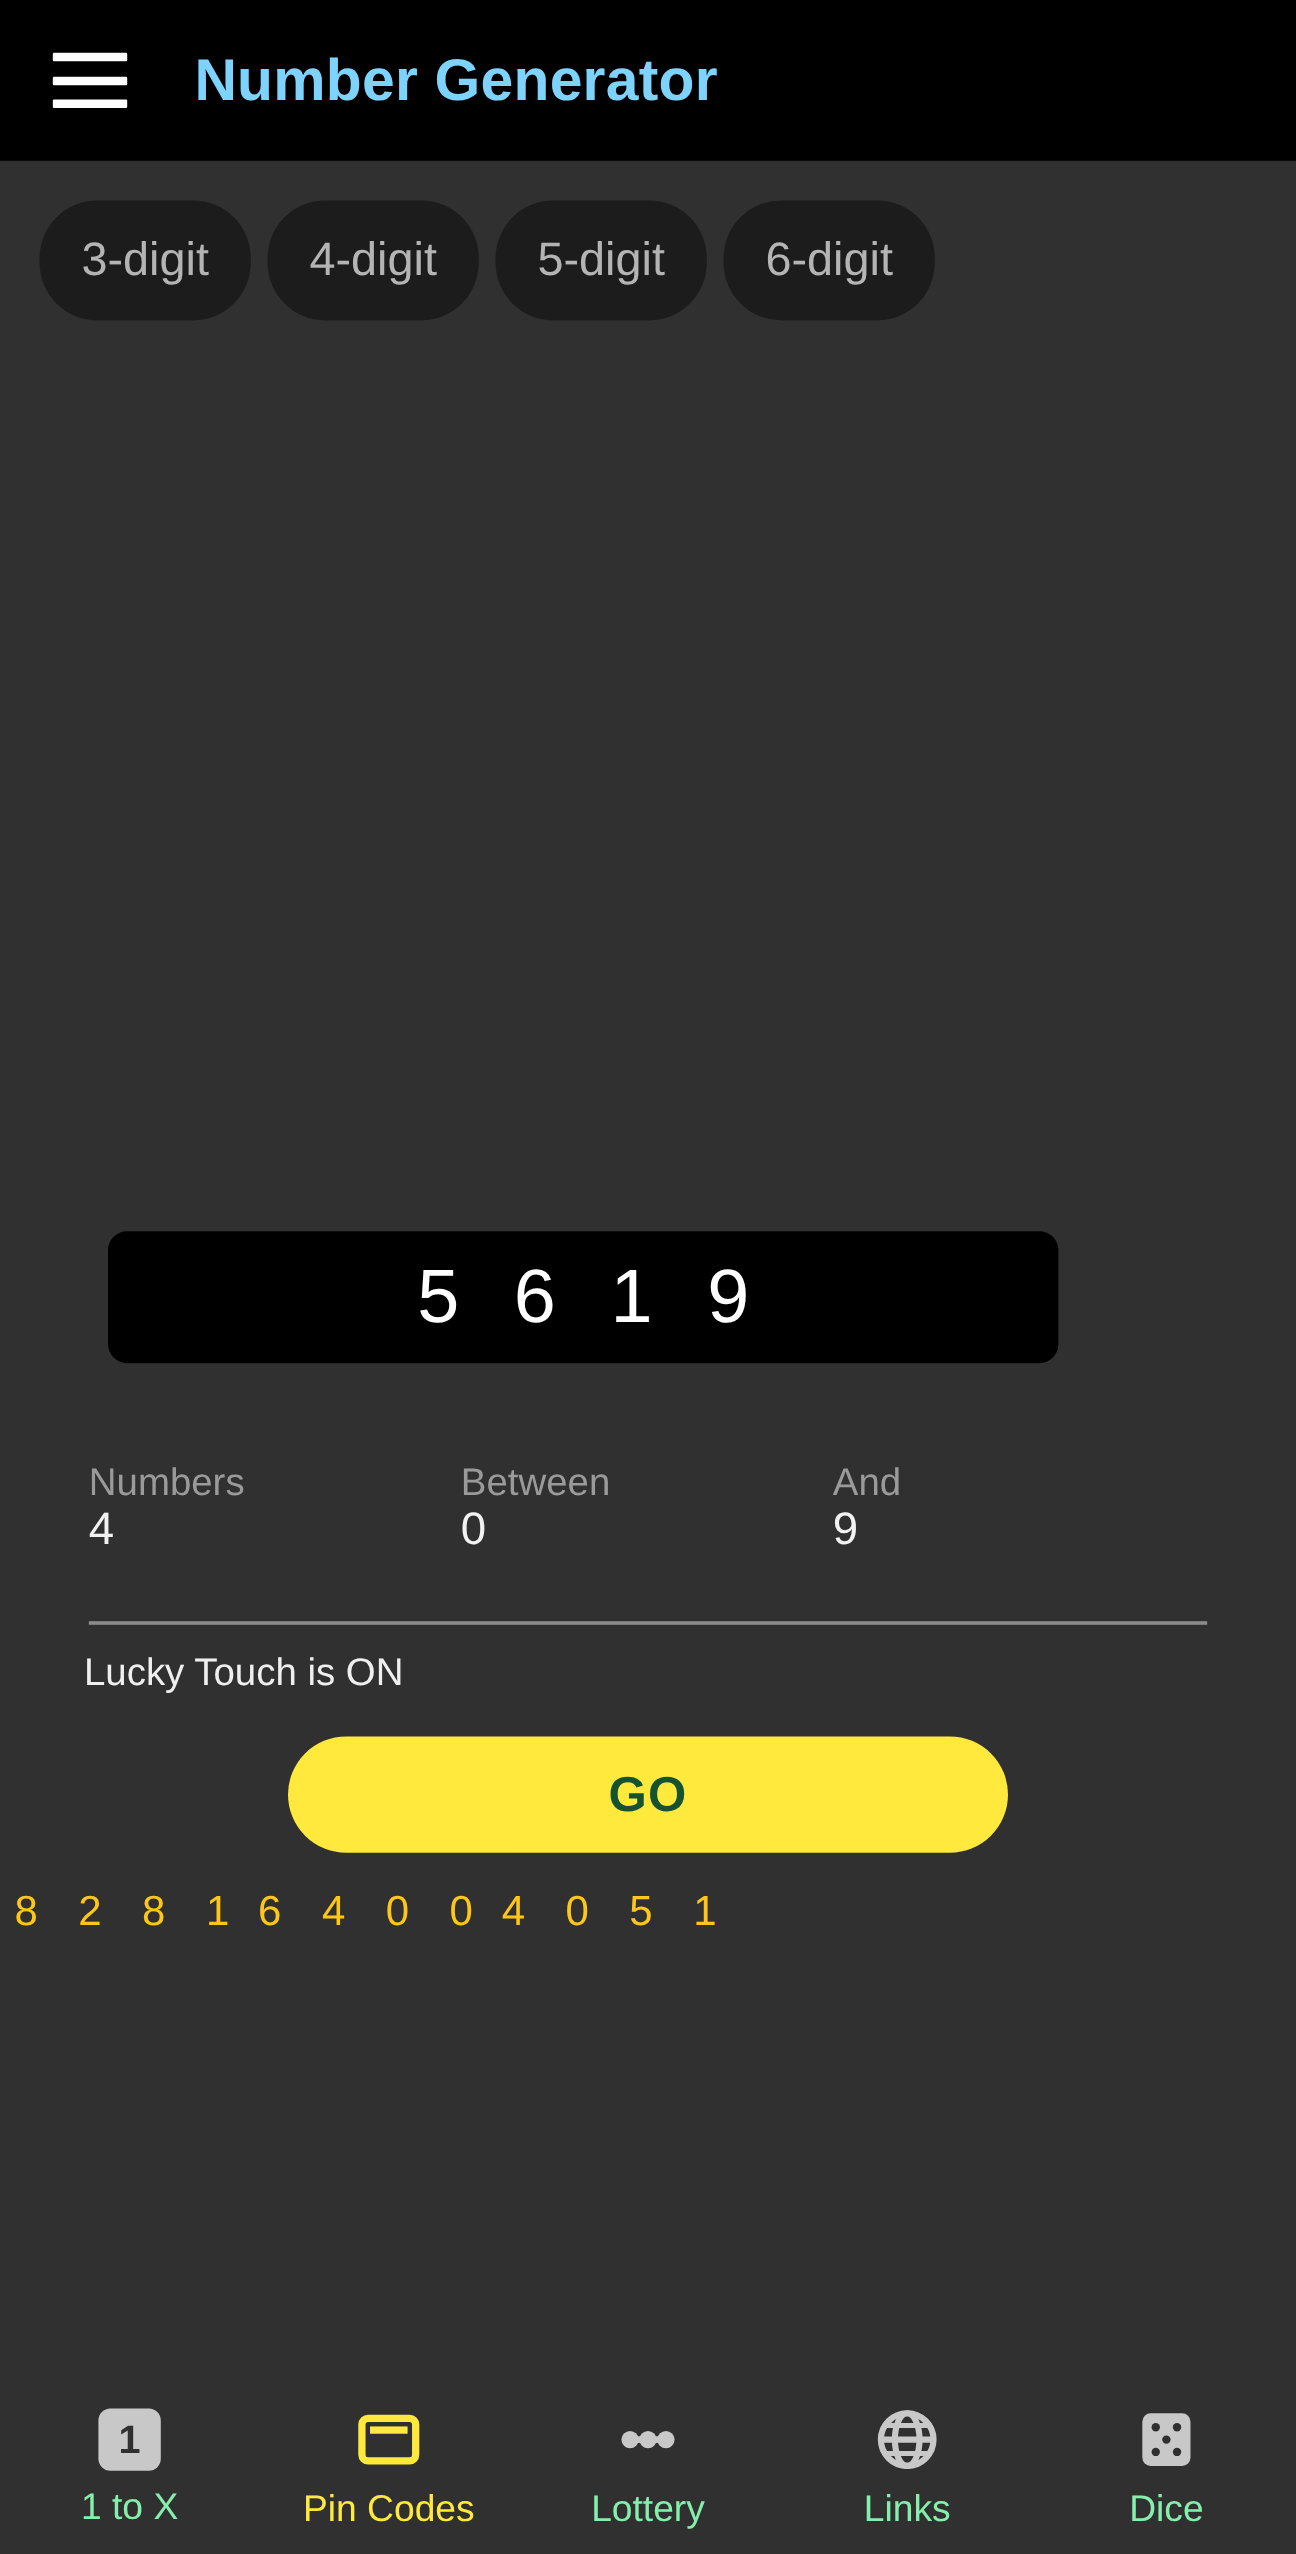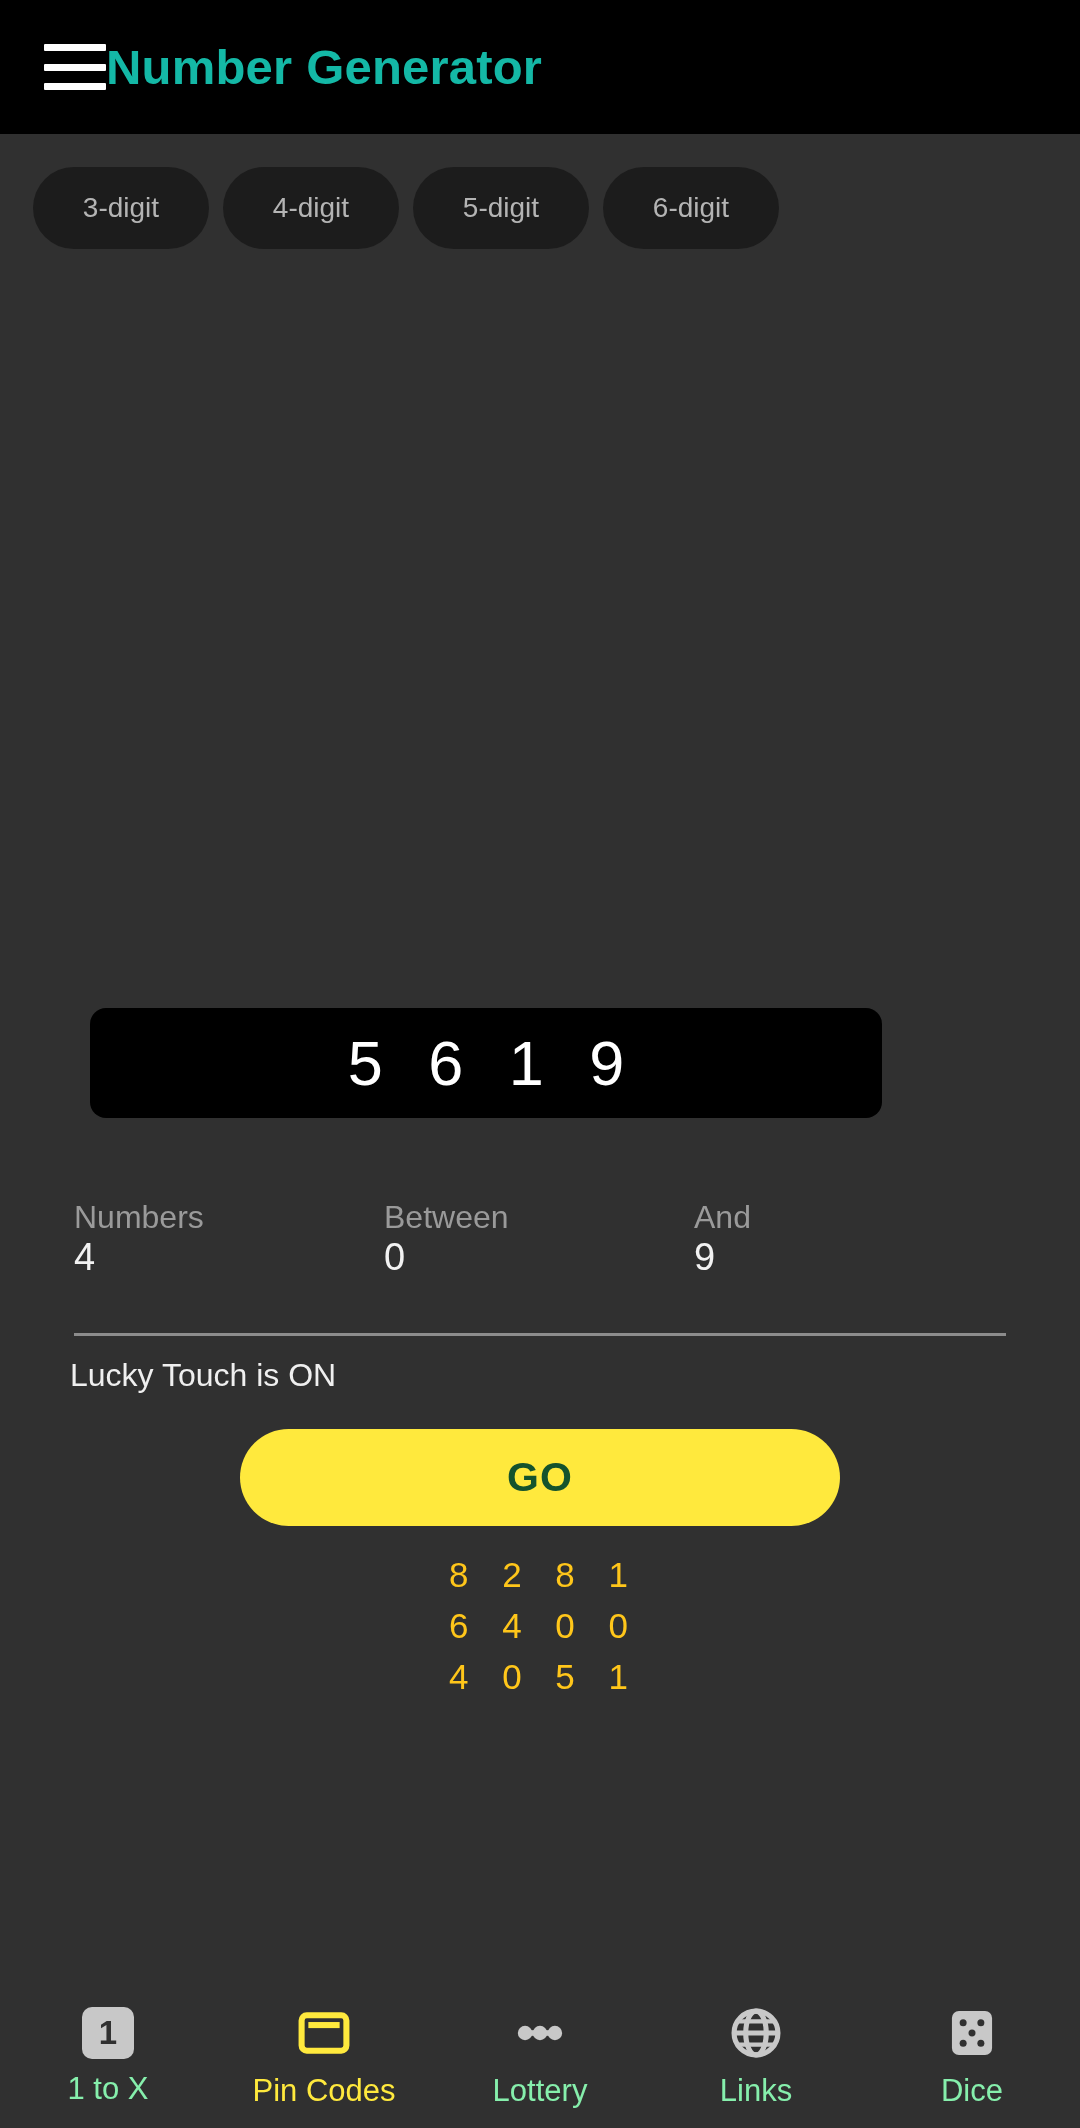--- a/index.html
+++ b/index.html
@@ -27,42 +27,43 @@
     width:62px; height:46px;
     margin-left:44px;
     display:flex; flex-direction:column; justify-content:space-between;
     cursor:pointer;
   }
   .hamburger span {
     display:block; height:7px; width:100%;
     background:#ffffff; border-radius:1px;
   }
   .app-title {
-    color:#14b8a6;
+    margin-left:56px;
+    color:#7dd3fc;
     font-size:49px;
     font-weight:bold;
     letter-spacing:0.2px;
     white-space:nowrap;
   }
 
   
   .chips {
     flex:0 0 auto;
     padding:33px 0 0 0;
     display:flex;
     gap:14px;
     padding-left:33px;
   }
   .chip {
     background:#1c1c1c;
     color:#b4b4b4;
-    font-size:28px;
+    font-size:39px;
     border-radius:48px;
     min-width:176px;
-    height:82px;
+    height:100px;
     display:flex; align-items:center; justify-content:center;
     cursor:pointer;
     border:none;
     font-family:"Liberation Sans", sans-serif;
   }
 
   
   .content {
     flex:1 1 auto;
     position:relative;
@@ -126,21 +127,21 @@
     font-weight:bold;
     font-family:"Liberation Sans", sans-serif;
     cursor:pointer;
     letter-spacing:1px;
   }
 
   .history {
     position:absolute;
     left:0; top:1300px;
     width:1077px;
-    display:flex; flex-direction:column; align-items:center;
+    display:flex; align-items:center;
   }
   .history-row {
     color:#FFC61A;
     font-size:35px;
     letter-spacing:12px;
     text-indent:12px;
     line-height:1.46;
   }
 
   

